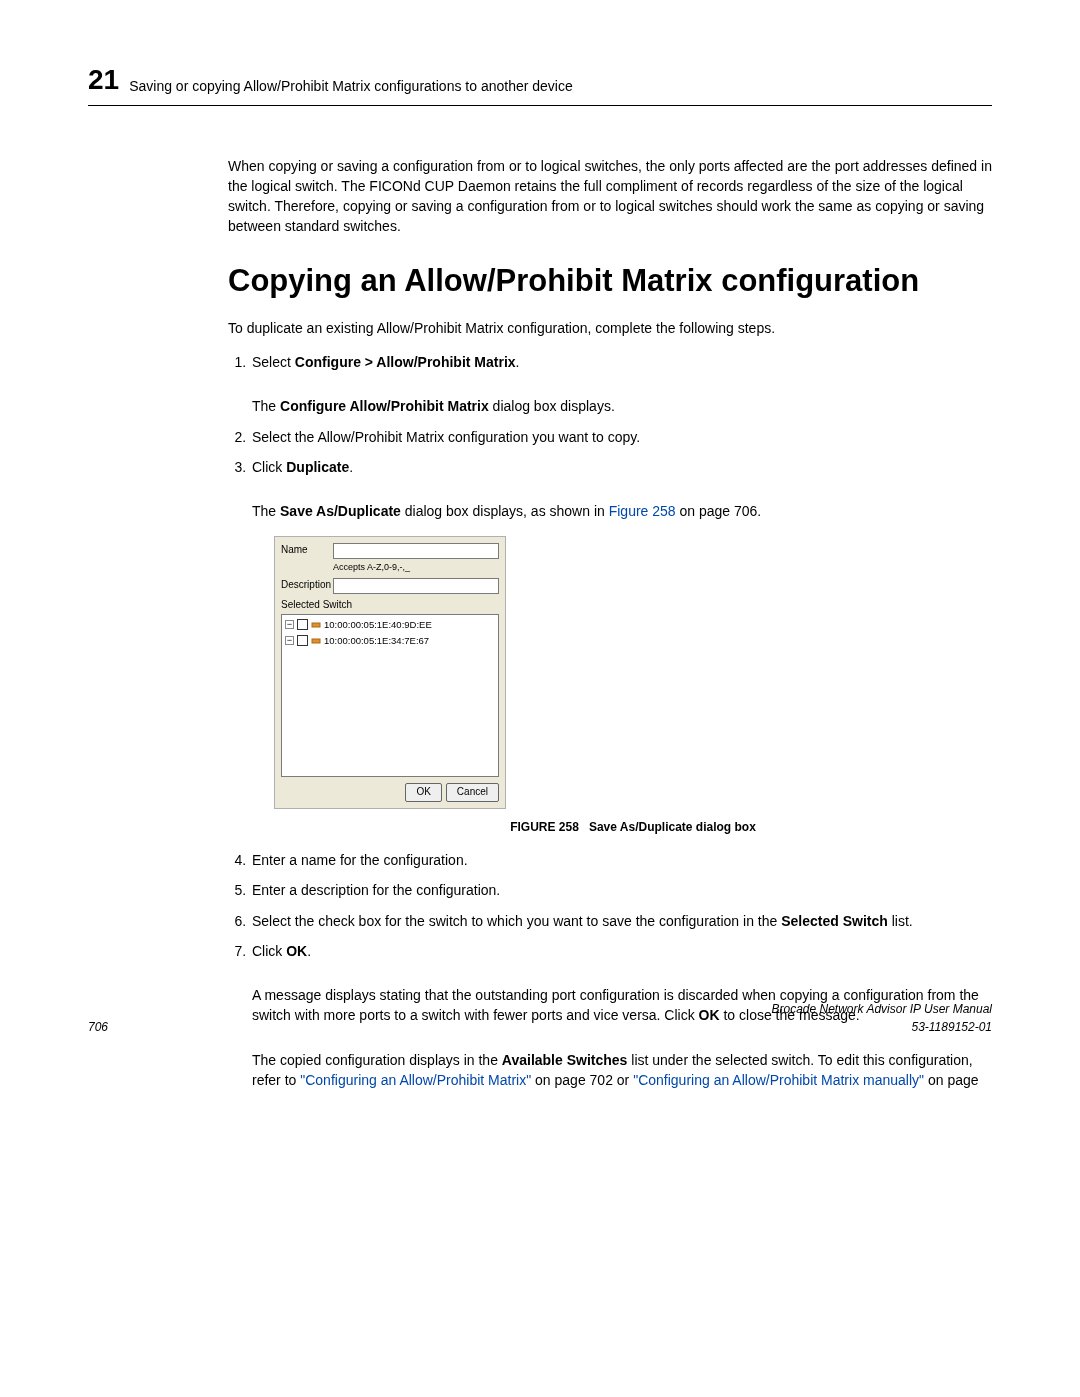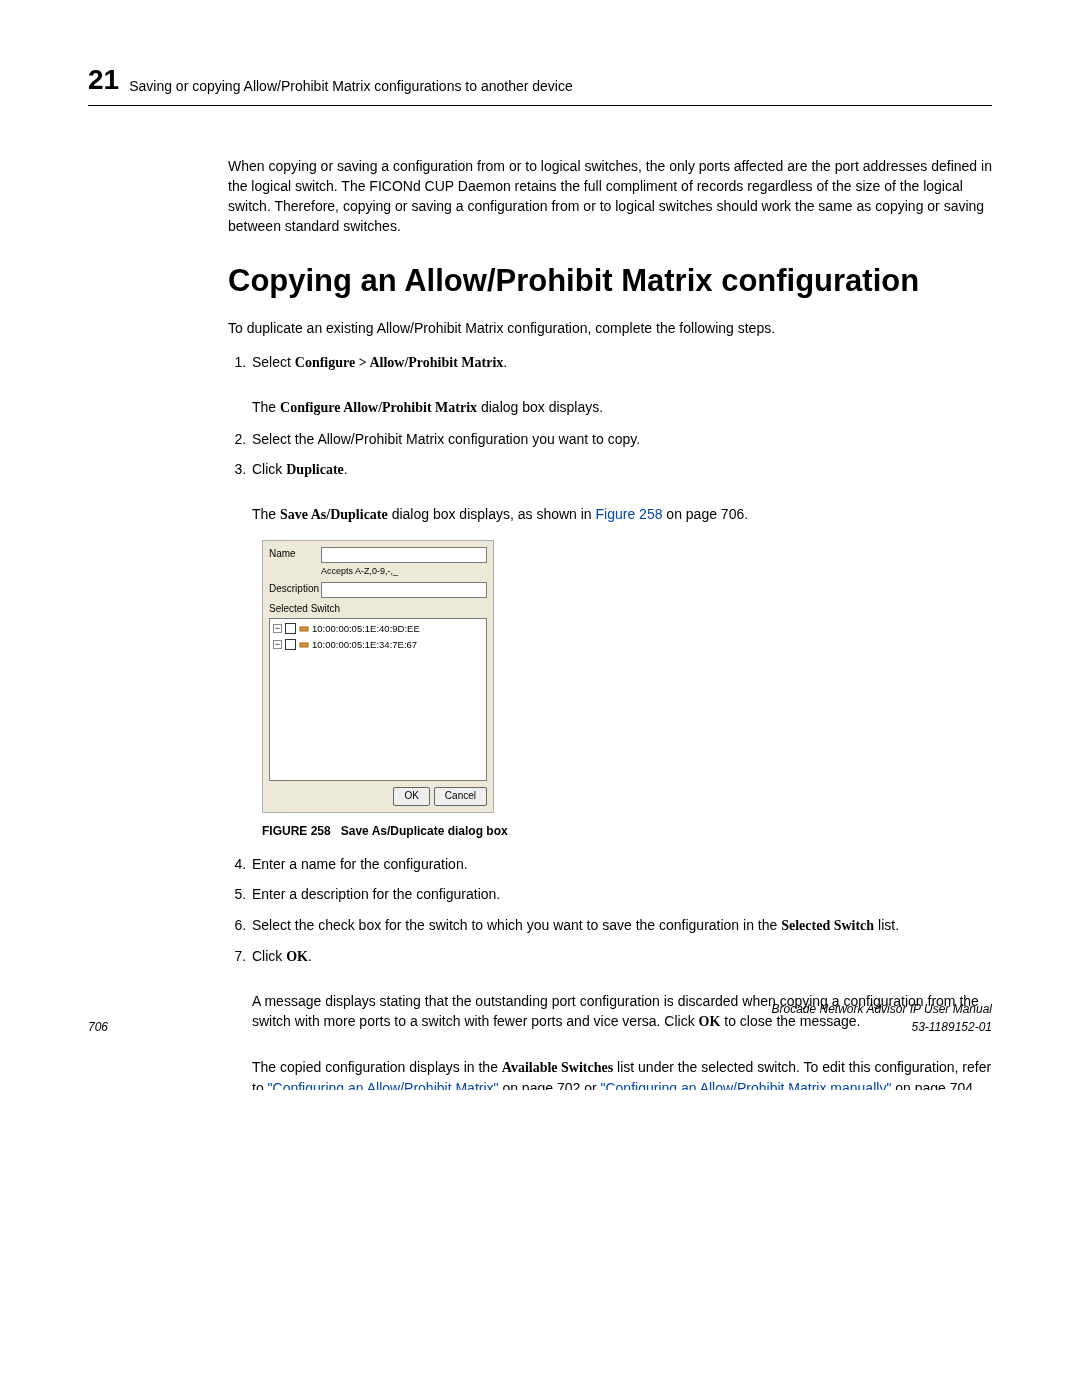--- a/index.html
+++ b/index.html
@@ -56,24 +56,24 @@
     padding-left: 22px;
     margin: 0;
   }
   ol.steps > li {
     margin-bottom: 10px;
     padding-left: 2px;
   }
   ol.steps > li .sub {
     margin-top: 24px;
   }
-  .bold { font-weight: bold; font-family: Liberation Serif, serif; }
+  .bold { font-weight: bold; }
   .link { color: #0047ab; }
   .figure-block {
-    margin-left: 10px;
+    margin-left: 22px;
     margin-top: 14px;
     margin-bottom: 14px;
   }
   .dialog {
     width: 232px;
     background: #ece9d8;
     border: 1px solid #b0b0b0;
     padding: 6px;
     font-size: 10px;
     box-sizing: border-box;
@@ -142,20 +142,21 @@
   .dialog .btn {
     border: 1px solid #666;
     background: #efefef;
     font-size: 10px;
     padding: 1px 10px;
     border-radius: 2px;
   }
   .caption {
     font-size: 12px;
     margin-top: 10px;
+    text-align: center;
   }
   .caption .cap-bold { font-weight: bold; }
   .footer {
     position: absolute;
     bottom: 54px;
     left: 88px;
     right: 88px;
     display: flex;
     justify-content: space-between;
     align-items: flex-end;

